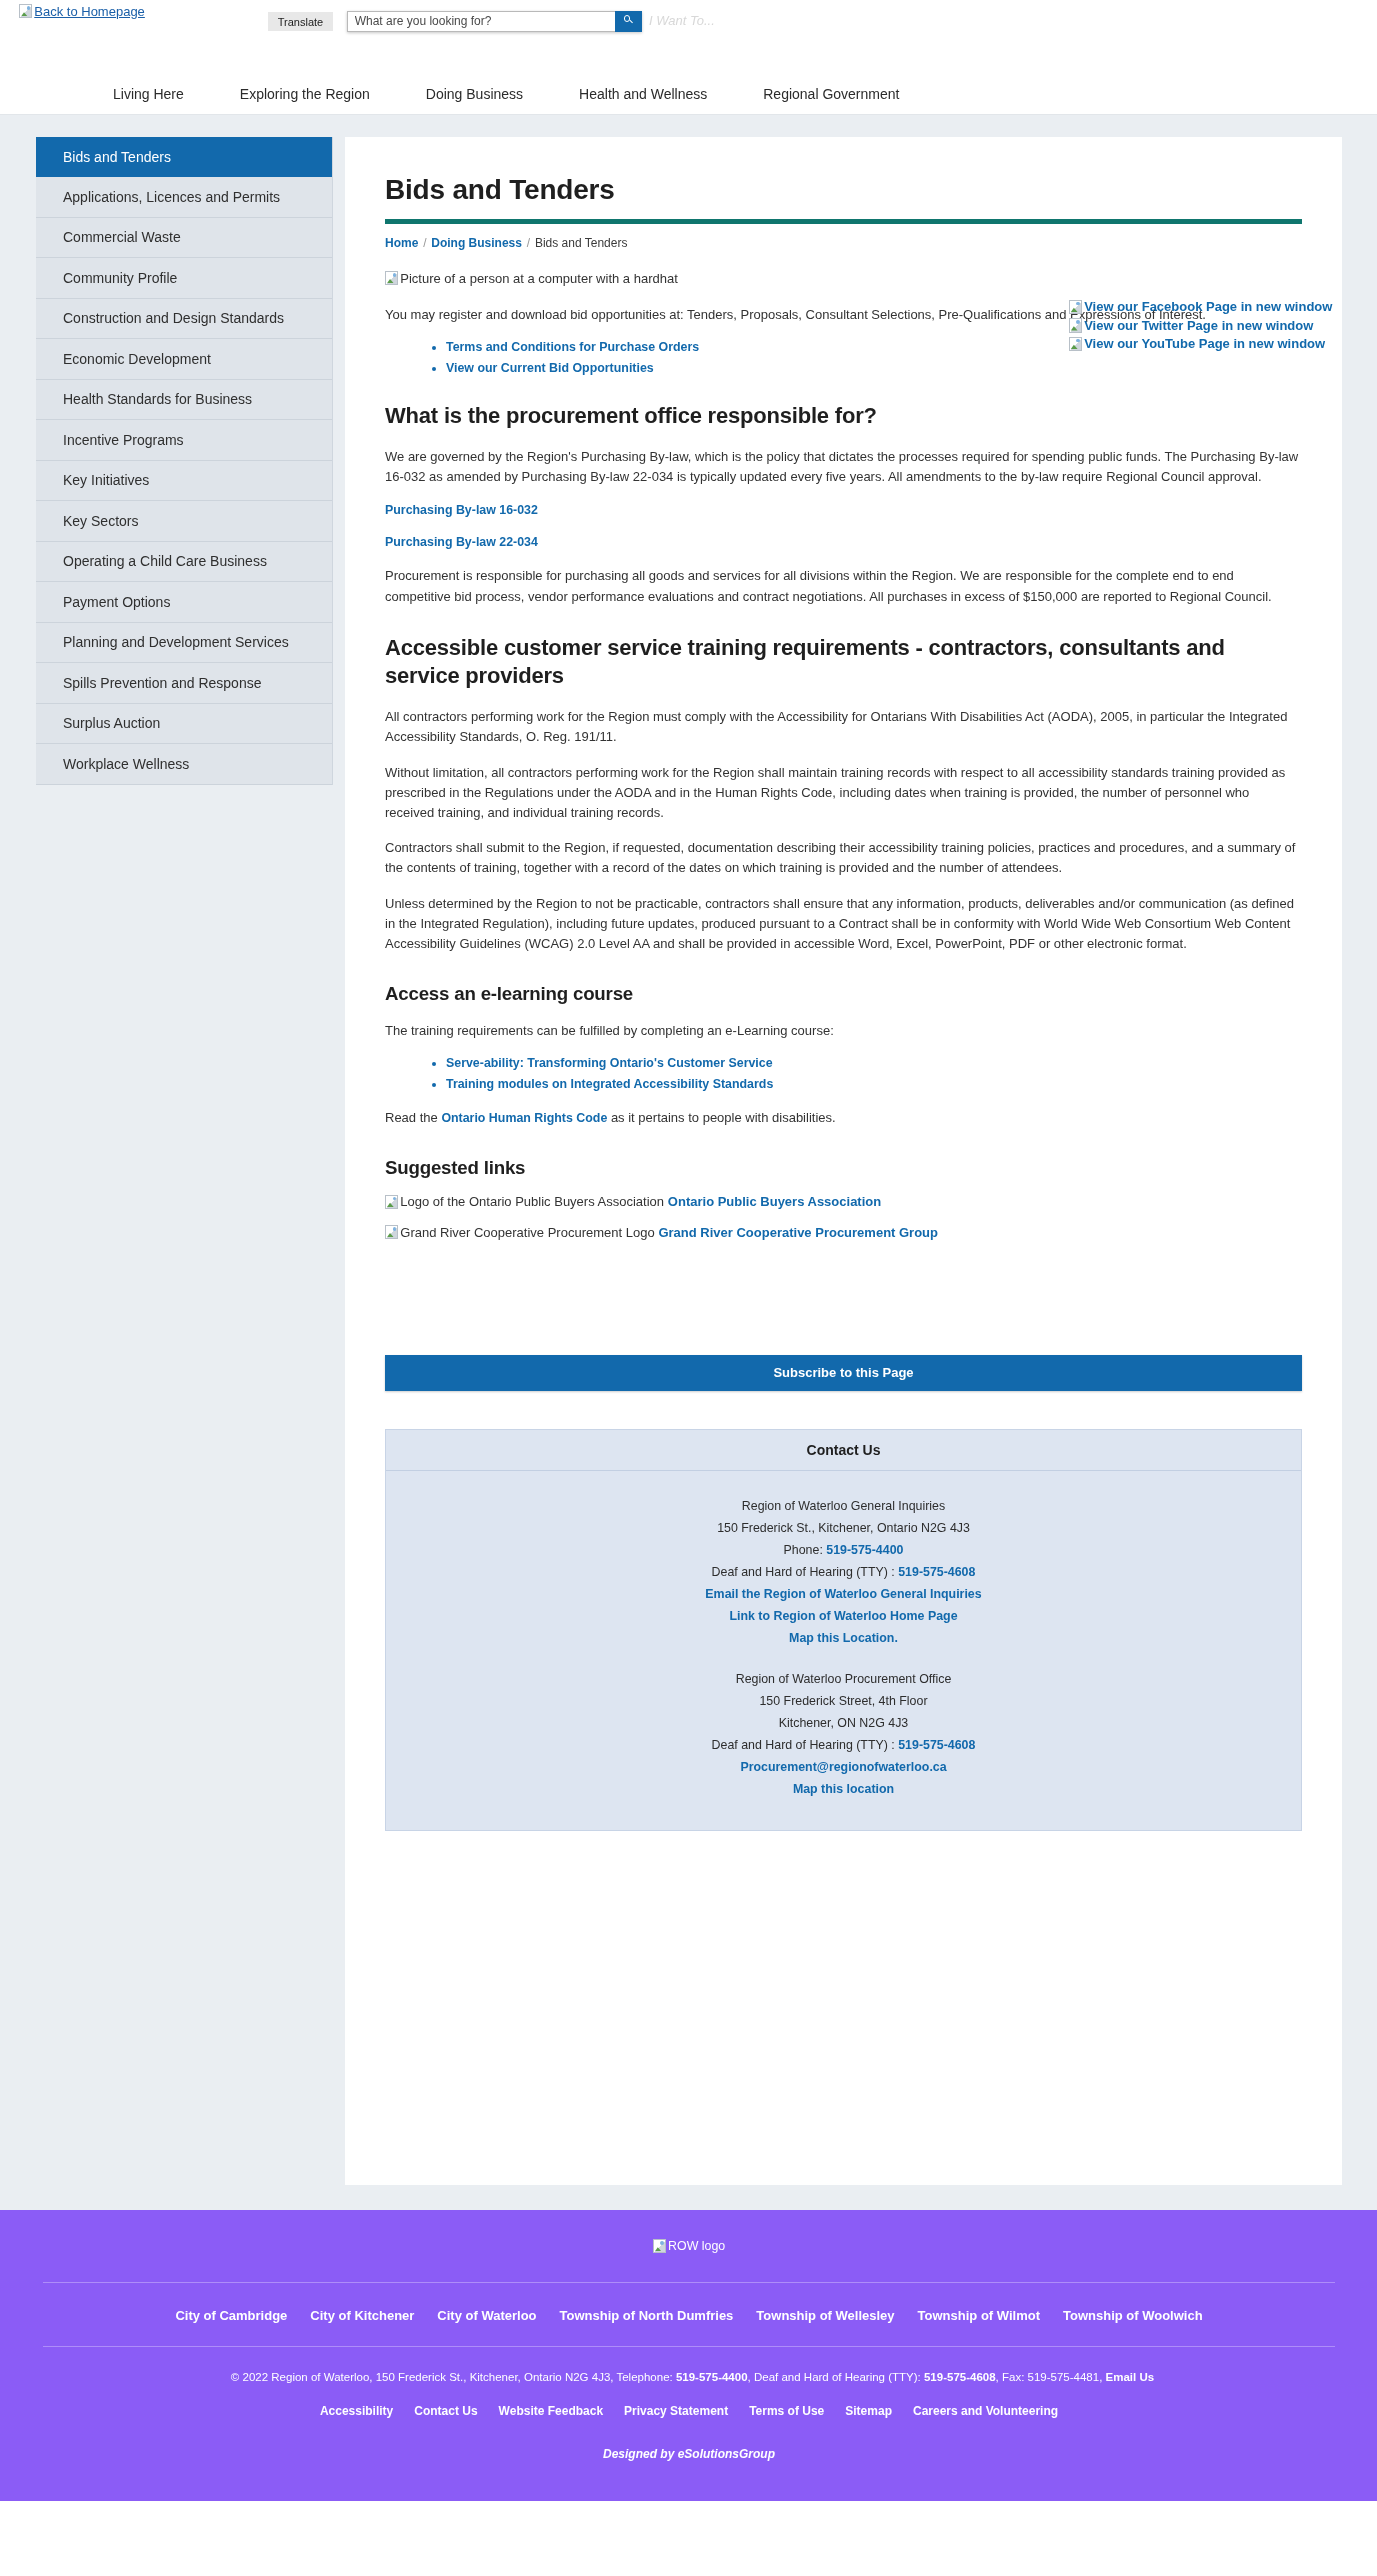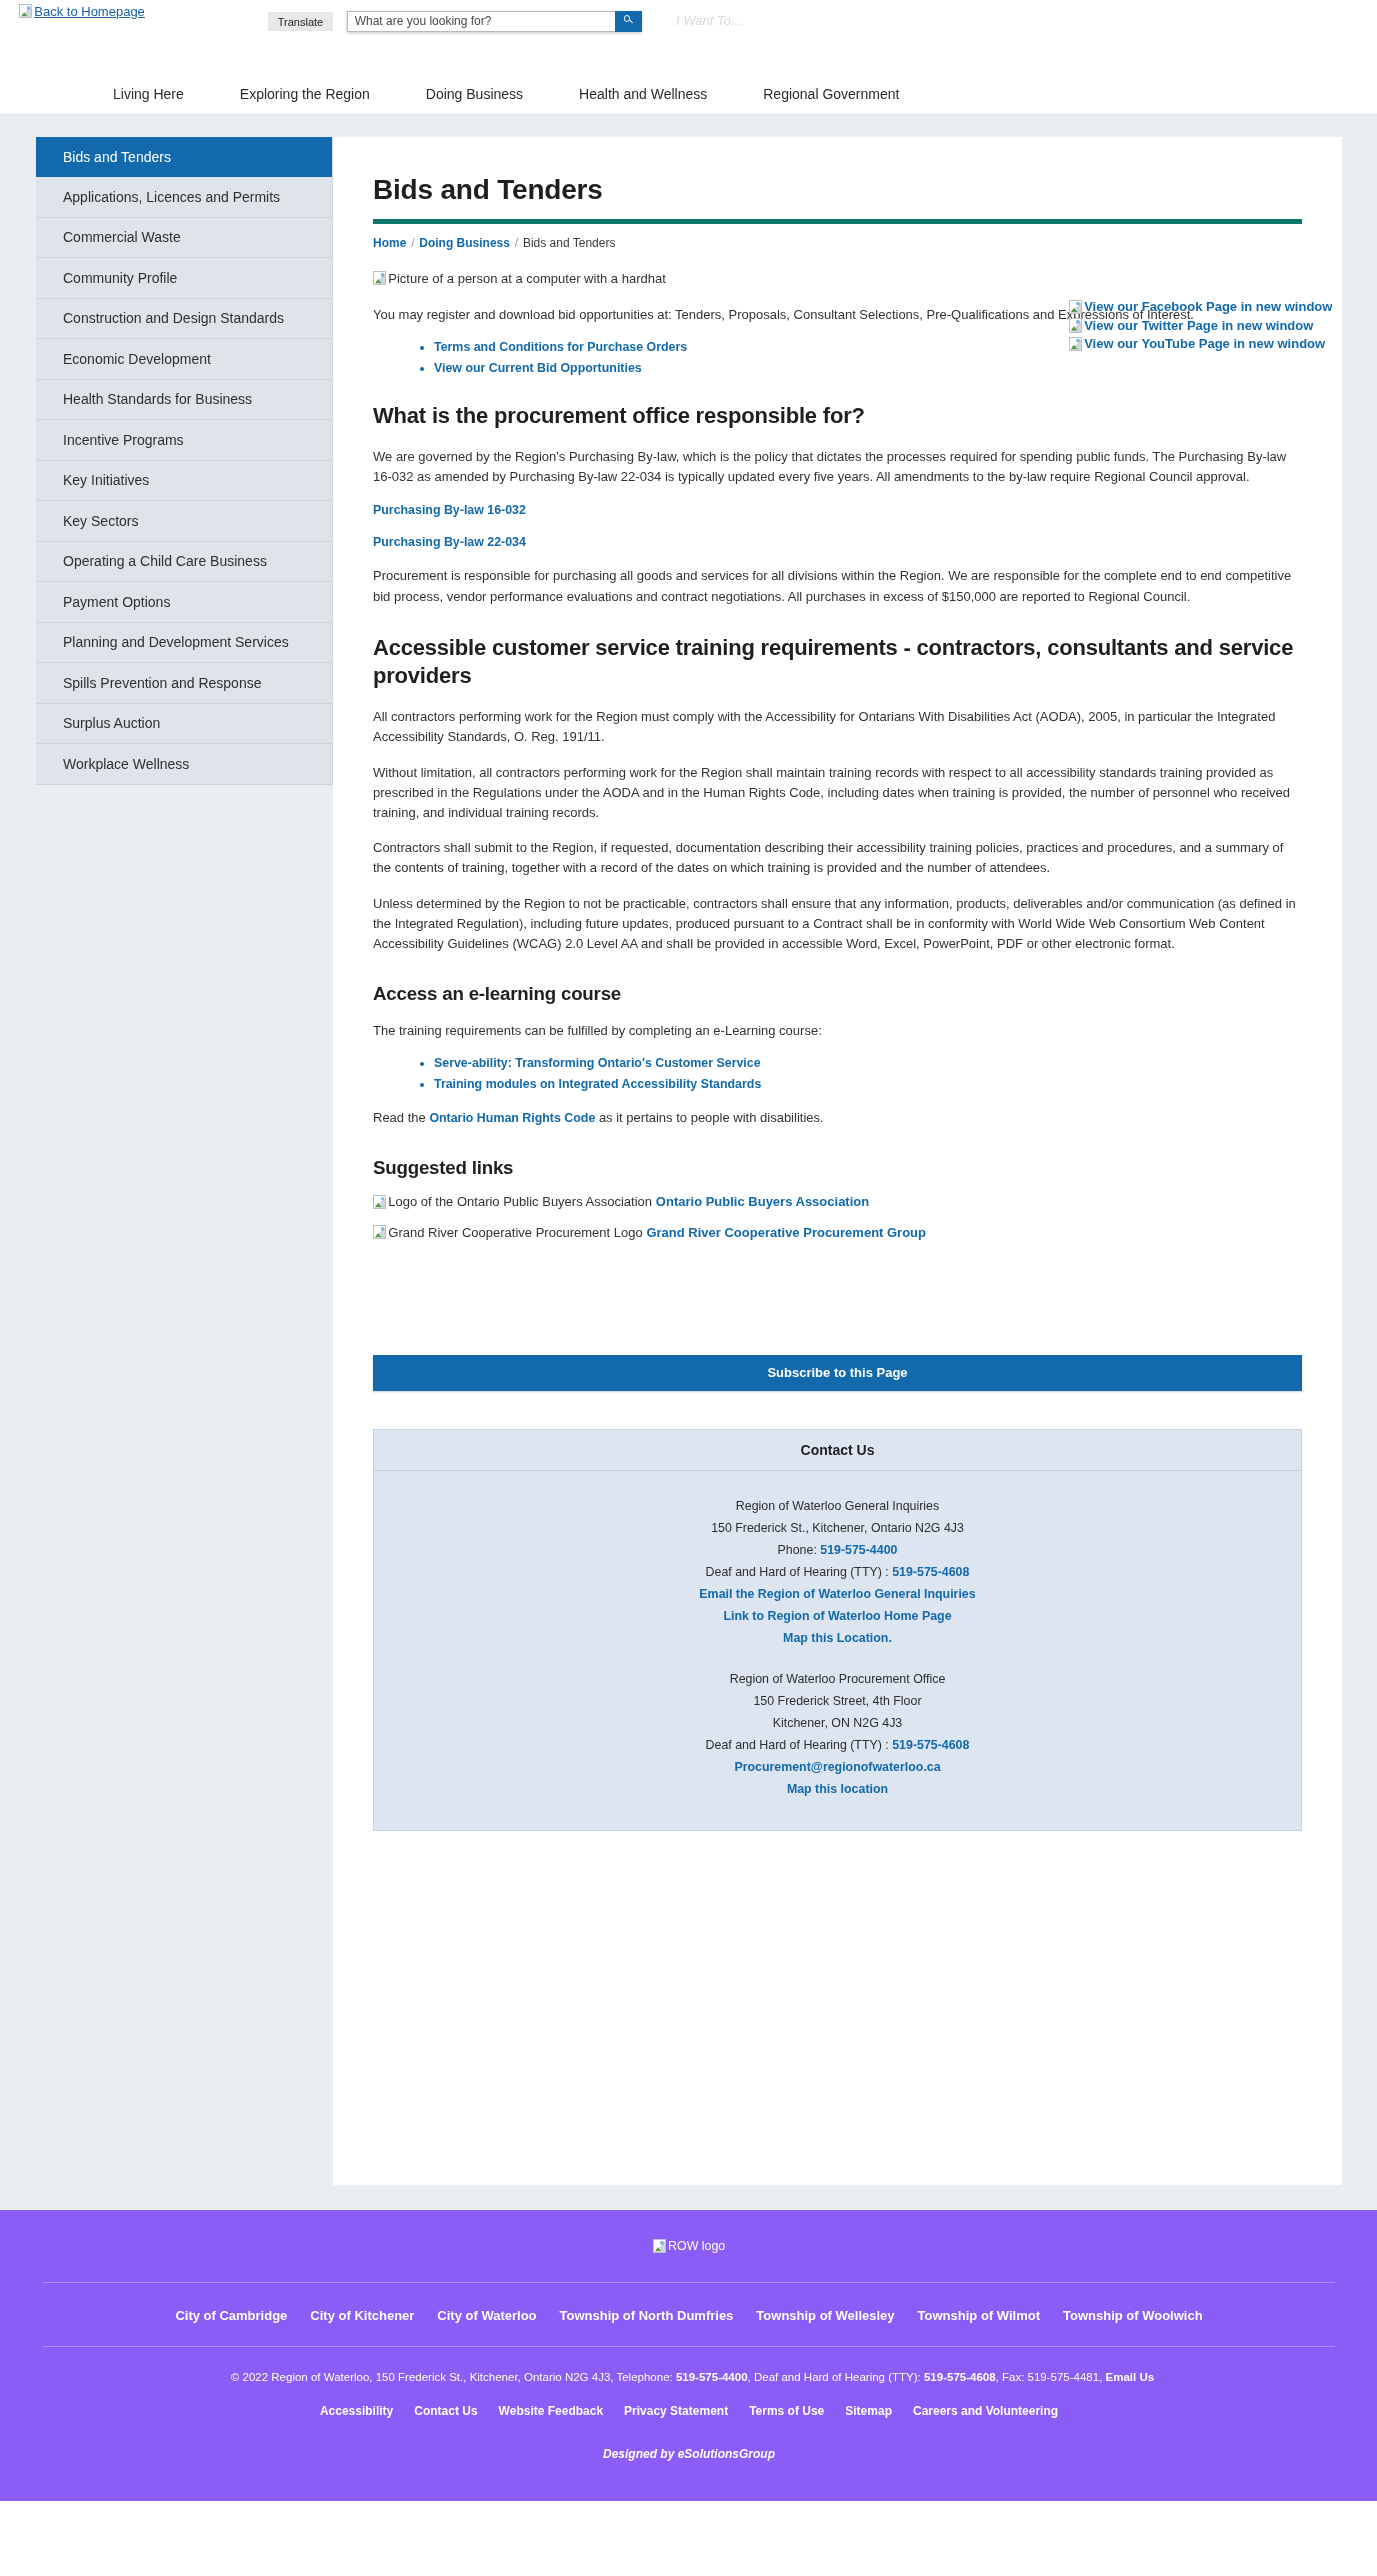--- a/index.html
+++ b/index.html
@@ -99,21 +99,21 @@
   }
   .search-btn .mag:after {
     content:""; position:absolute;
     left:4.8px; top:4.8px;
     width:4.3px; height:1.3px;
     background:#fff;
     transform:rotate(45deg);
   }
   .iwant {
     position:absolute;
-    left:676px; top:13.4px;
+    left:649px; top:13.4px;
     font-size:13px;
     color:#d8d8d8;
     font-style:italic;
   }
 
   
   .mainnav {
     height:42px;
     background:#ffffff;
     border-bottom:1px solid #e2e6ea;
@@ -133,20 +133,21 @@
   
   .page {
     background:#eaeef2;
     padding:0 0 25px 0;
     min-height:1244px;
   }
   .layout {
     display:flex;
     align-items:flex-start;
     padding-top:22px;
+    gap:12px;
   }
 
   
   .sidebar {
     width:297px;
     margin-left:36px;
     flex:0 0 297px;
     background:#dfe4ea;
     border-right:1px solid #cfd6de;
   }

